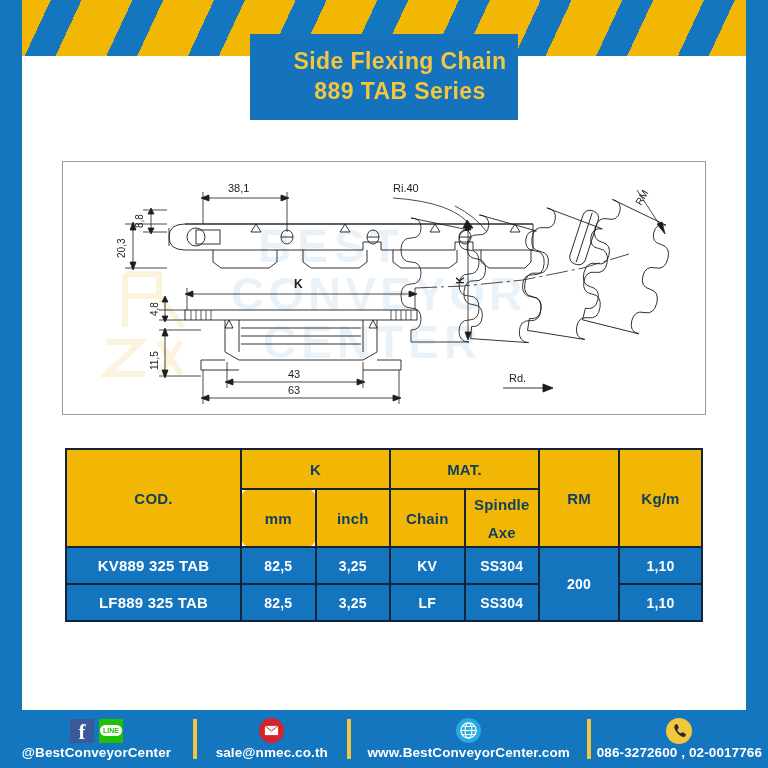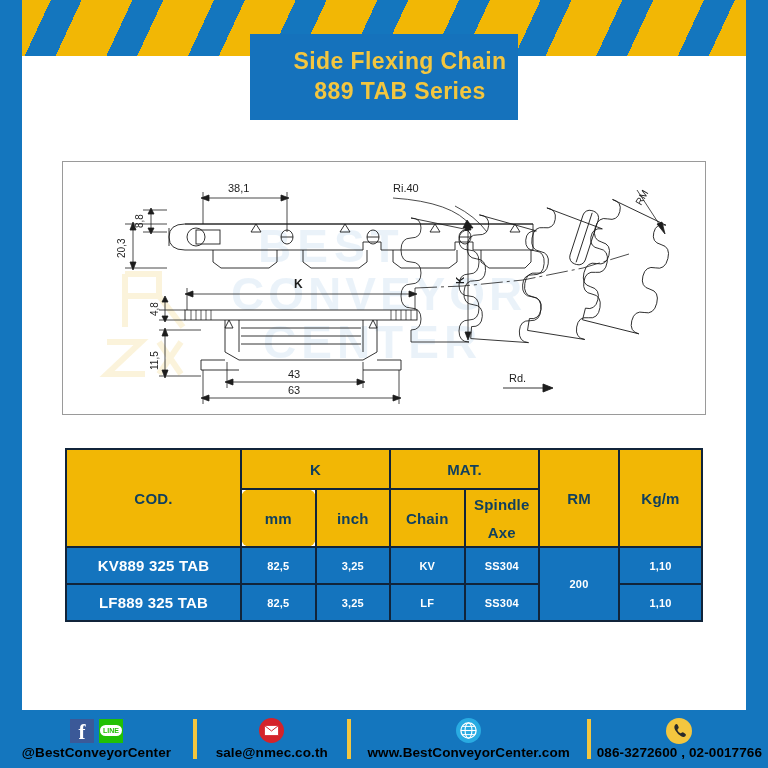--- a/index.html
+++ b/index.html
@@ -92,21 +92,21 @@
   }
   .spec-table thead td {
     background: #F2B705;
     color: #11405e;
     font-size: 15px;
     letter-spacing: 0.2px;
   }
   .spec-table tbody td {
     background: #1474BE;
     color: #FFFFFF;
-    font-size: 11px;
+    font-size: 14px;
     height: 37px;
     letter-spacing: 0.2px;
   }
   .spec-table tbody td.code-cell { font-size: 15px; margin-left: 40px; }
 
   
   .footer {
     position: absolute;
     left: 0; top: 710px;
     width: 768px; height: 58px;
@@ -117,21 +117,21 @@
   .foot-seg {
     display: flex;
     flex-direction: column;
     align-items: center;
     justify-content: center;
     gap: 2px;
     height: 58px;
     position: relative;
   }
   .foot-seg .ftext {
-    color: #000000;
+    color: #ffffff;
     font-weight: bold;
     font-size: 13.5px;
     white-space: nowrap;
     letter-spacing: 0.1px;
   }
   .seg-fb   { width: 196px; }
   .seg-mail { width: 152px; text-align: center; }
   .seg-web  { width: 240px; border-radius: 10px; }
   .seg-tel  { width: 180px; }
 

